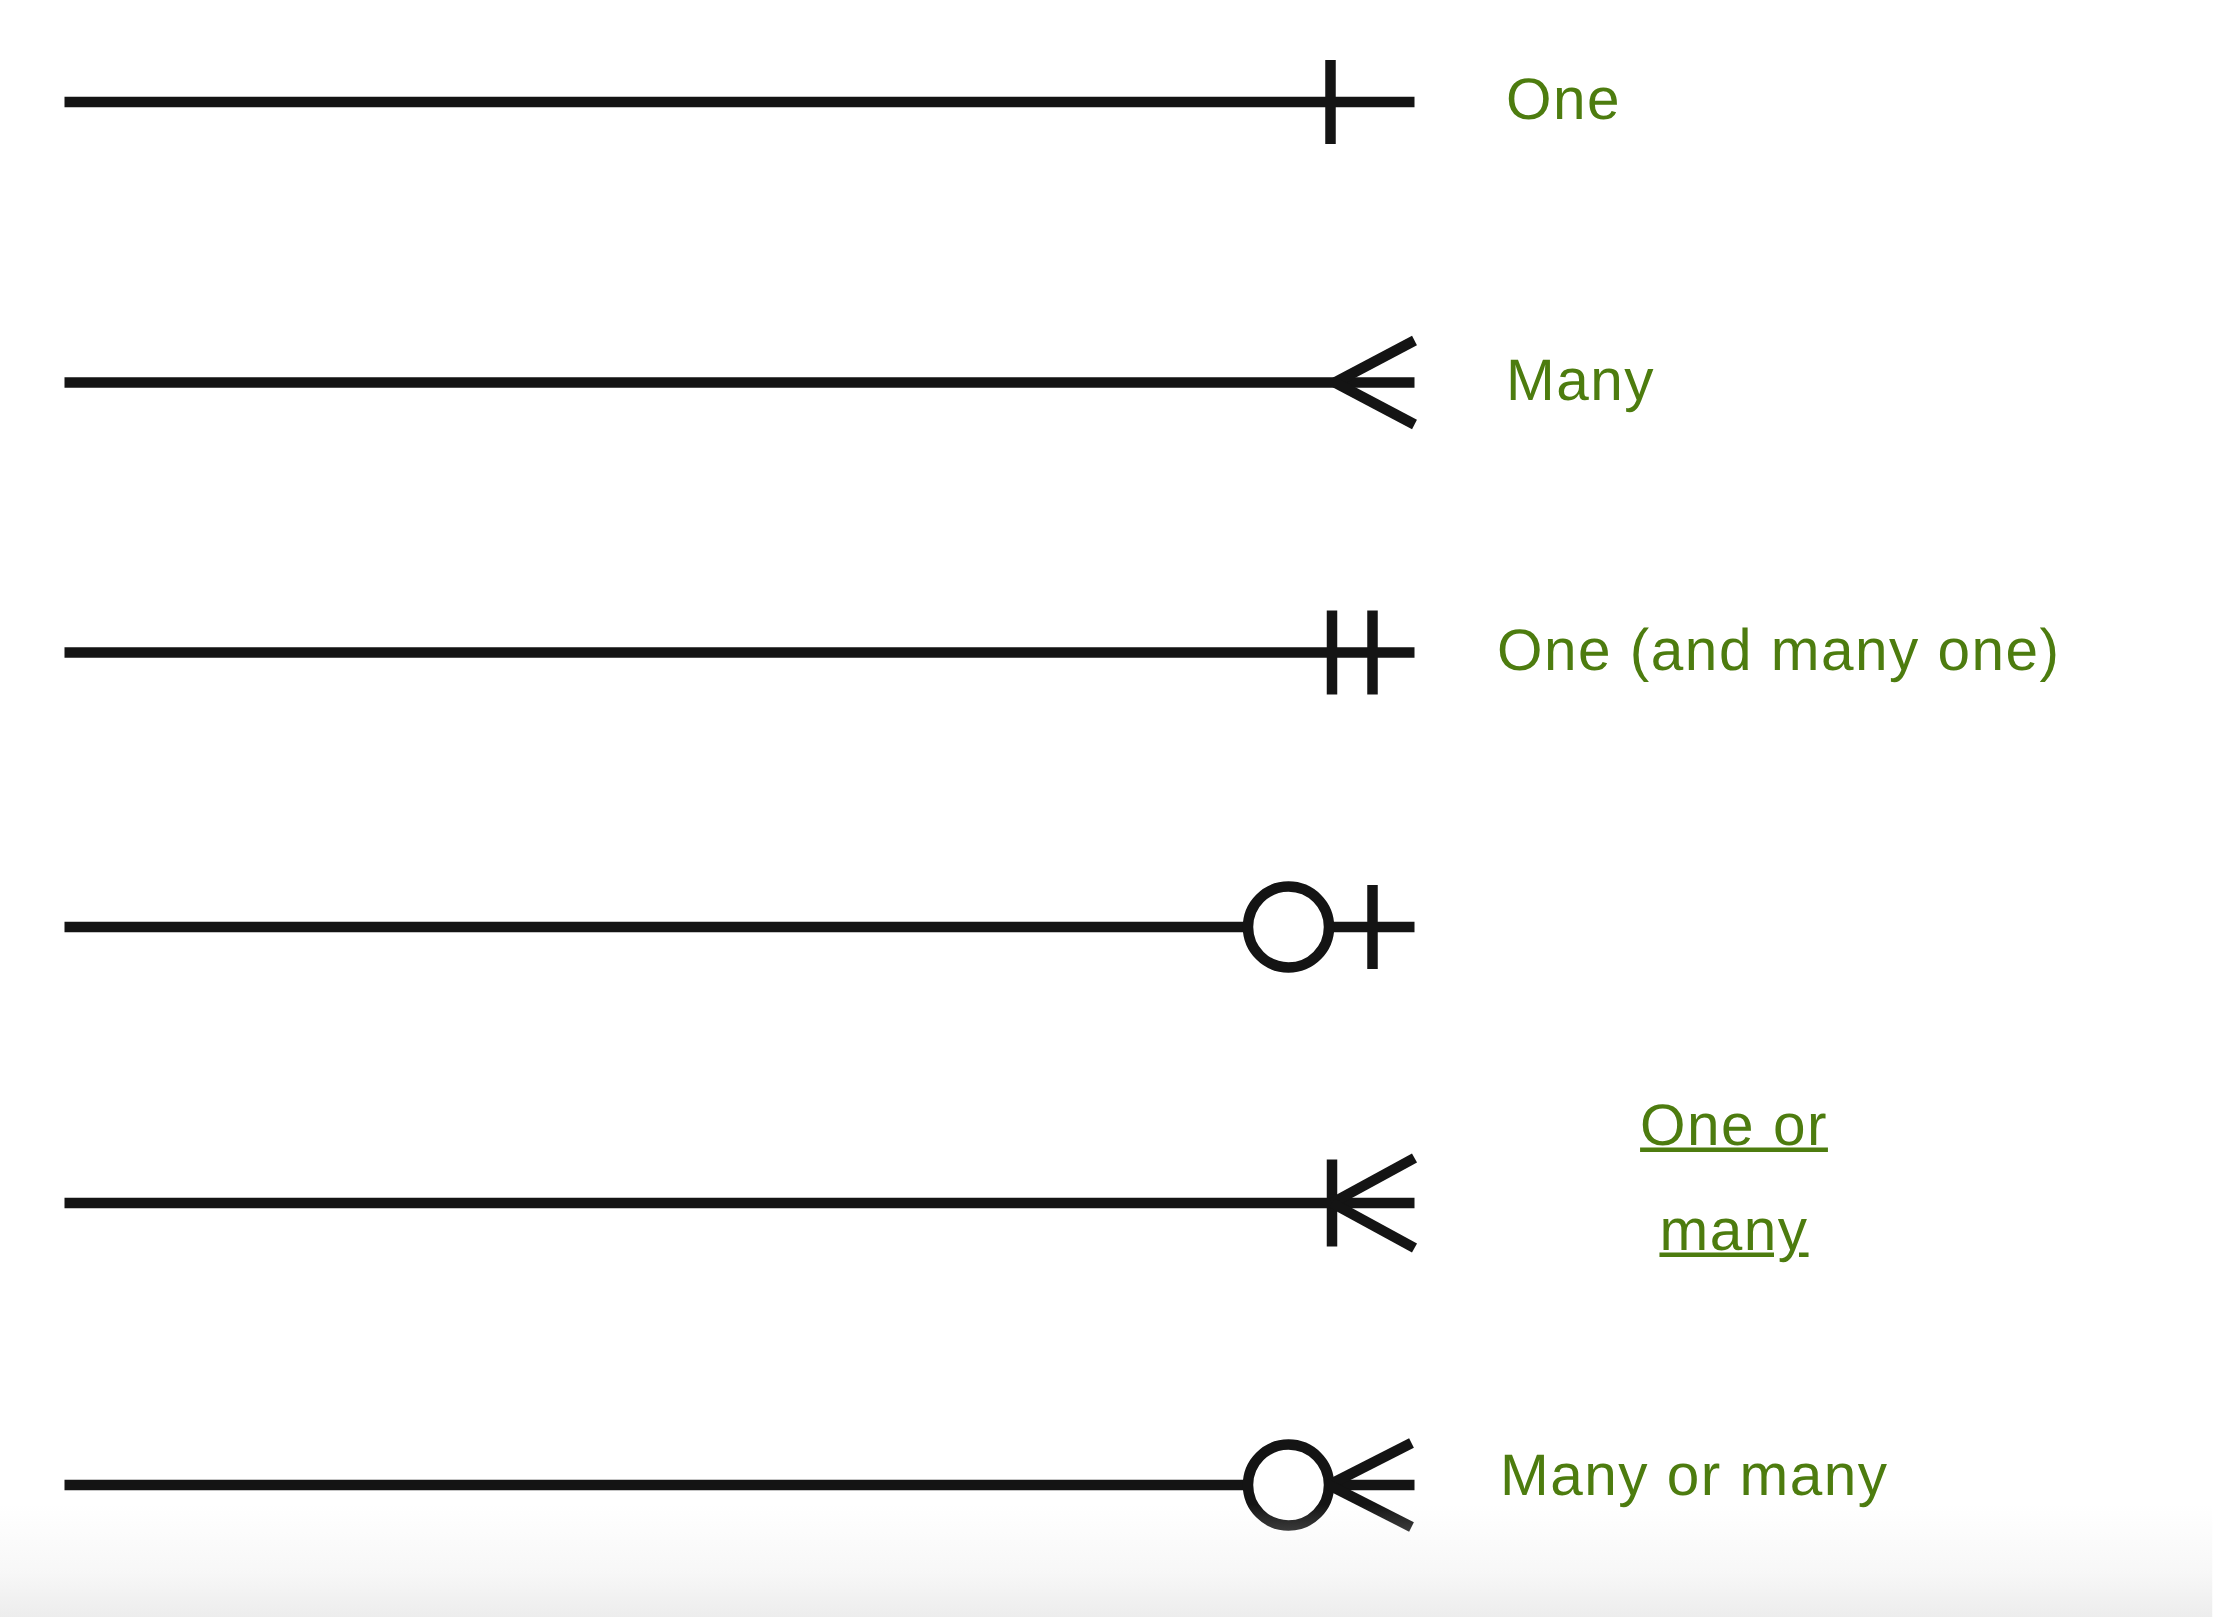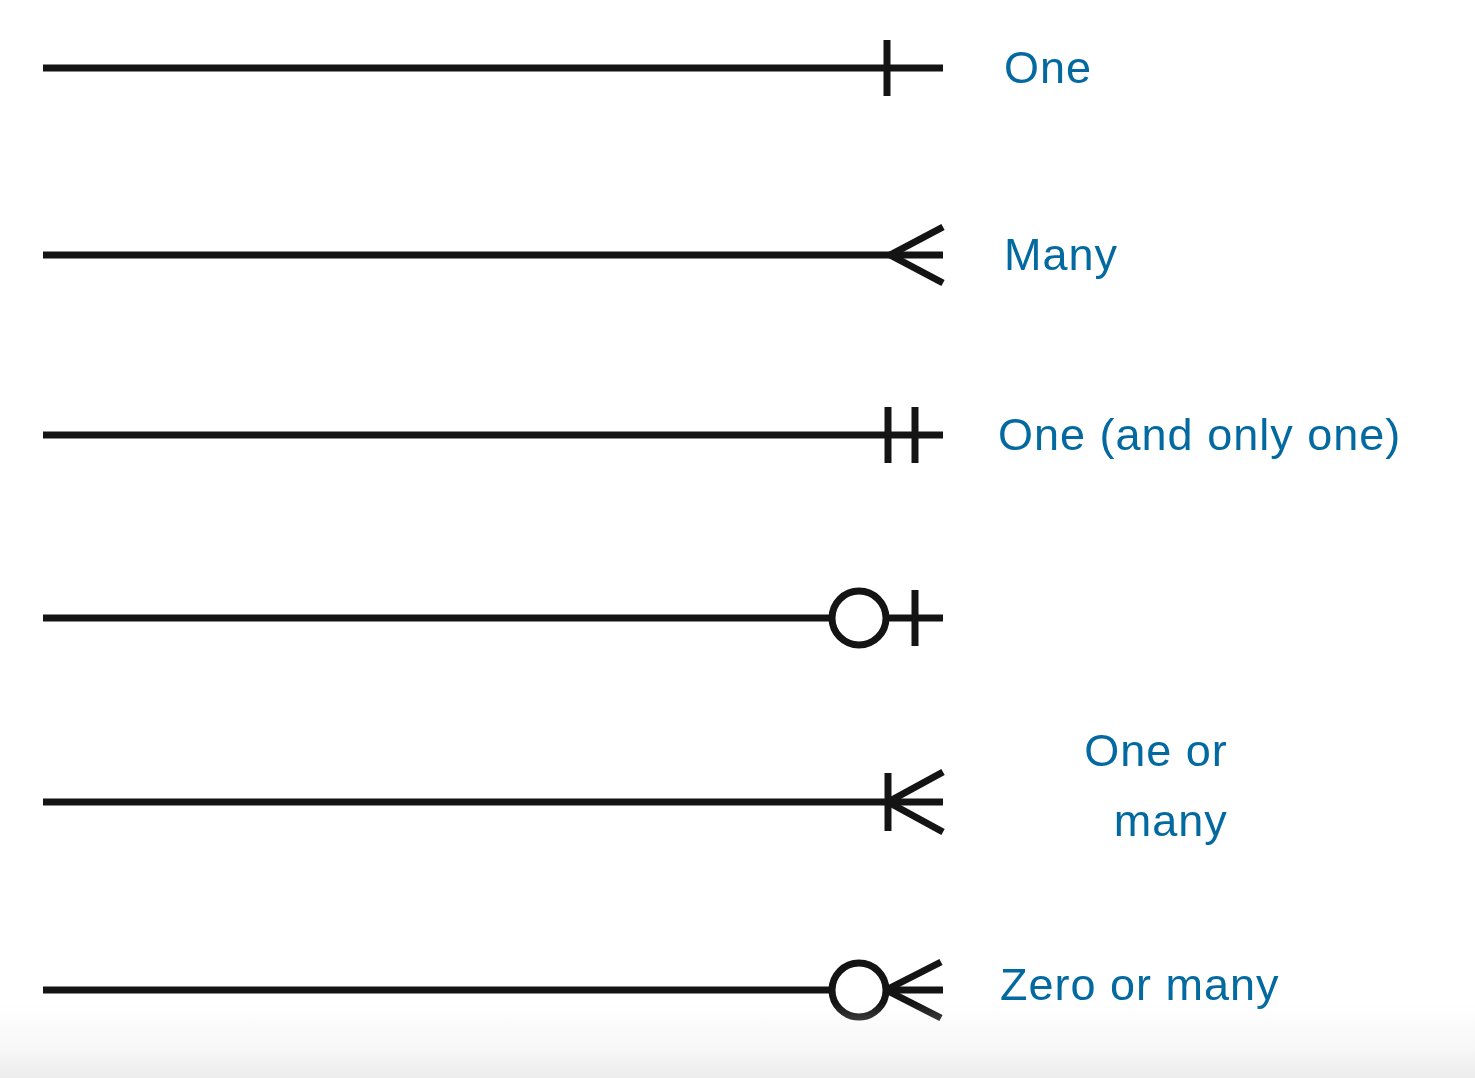--- a/index.html
+++ b/index.html
@@ -14,33 +14,34 @@
   #diagram-svg {
     position: absolute;
     left: 0; top: 0;
     width: 1475px;
     height: 1078px;
     display: block;
   }
   #labels { position: absolute; left: 0; top: 0; width: 100%; height: 100%; }
   .row-label {
     position: absolute;
-    font-size: 45px;
+    font-size: 39px;
     font-weight: 400;
     letter-spacing: 1px;
-    color: #0369a1;
+    color: #4d7c0f;
     white-space: nowrap;
     transform: translateY(-50%);
     line-height: 1.2;
   }
   .row-label.centered {
     transform: translate(-50%, -50%);
-    text-align: right;
+    text-align: center;
     white-space: normal;
     line-height: 70px;
+    text-decoration: underline;
   }
   .row-label.centered .lbl-line { display: block; }
   .bottom-fade {
     position: absolute;
     left: 0; right: 0; bottom: 0;
     height: 75px;
     background: linear-gradient(180deg,
       rgba(235,235,235,0) 0%,
       rgba(238,238,238,0.45) 60%,
       rgba(232,232,232,0.8) 100%);
@@ -82,21 +83,21 @@
         <line x1="43" y1="990" x2="832" y2="990" stroke="#141414" stroke-width="7"></line>
         <line x1="886" y1="990" x2="943" y2="990" stroke="#141414" stroke-width="7"></line>
         <circle cx="859" cy="990" r="27" fill="none" stroke="#141414" stroke-width="7"></circle>
         <line x1="886" y1="990" x2="941" y2="962" stroke="#141414" stroke-width="7"></line>
         <line x1="886" y1="990" x2="941" y2="1018" stroke="#141414" stroke-width="7"></line>
       </g>
     </svg>
   <div id="labels">
       <div class="row-label" style="left: 1004px; top: 68px;">One</div>
       <div class="row-label" style="left: 1004px; top: 255px;">Many</div>
-      <div class="row-label" style="left: 998px; top: 435px;">One (and only one)</div>
+      <div class="row-label" style="left: 998px; top: 435px;">One (and many one)</div>
       <div class="row-label centered" style="left: 1156px; top: 786px;">
         <span class="lbl-line">One or</span>
         <span class="lbl-line">many</span>
       </div>
-      <div class="row-label" style="left: 1000px; top: 985px;">Zero or many</div>
+      <div class="row-label" style="left: 1000px; top: 985px;">Many or many</div>
     </div>
   <div class="bottom-fade"></div>
 </div>
 
 </body></html>

